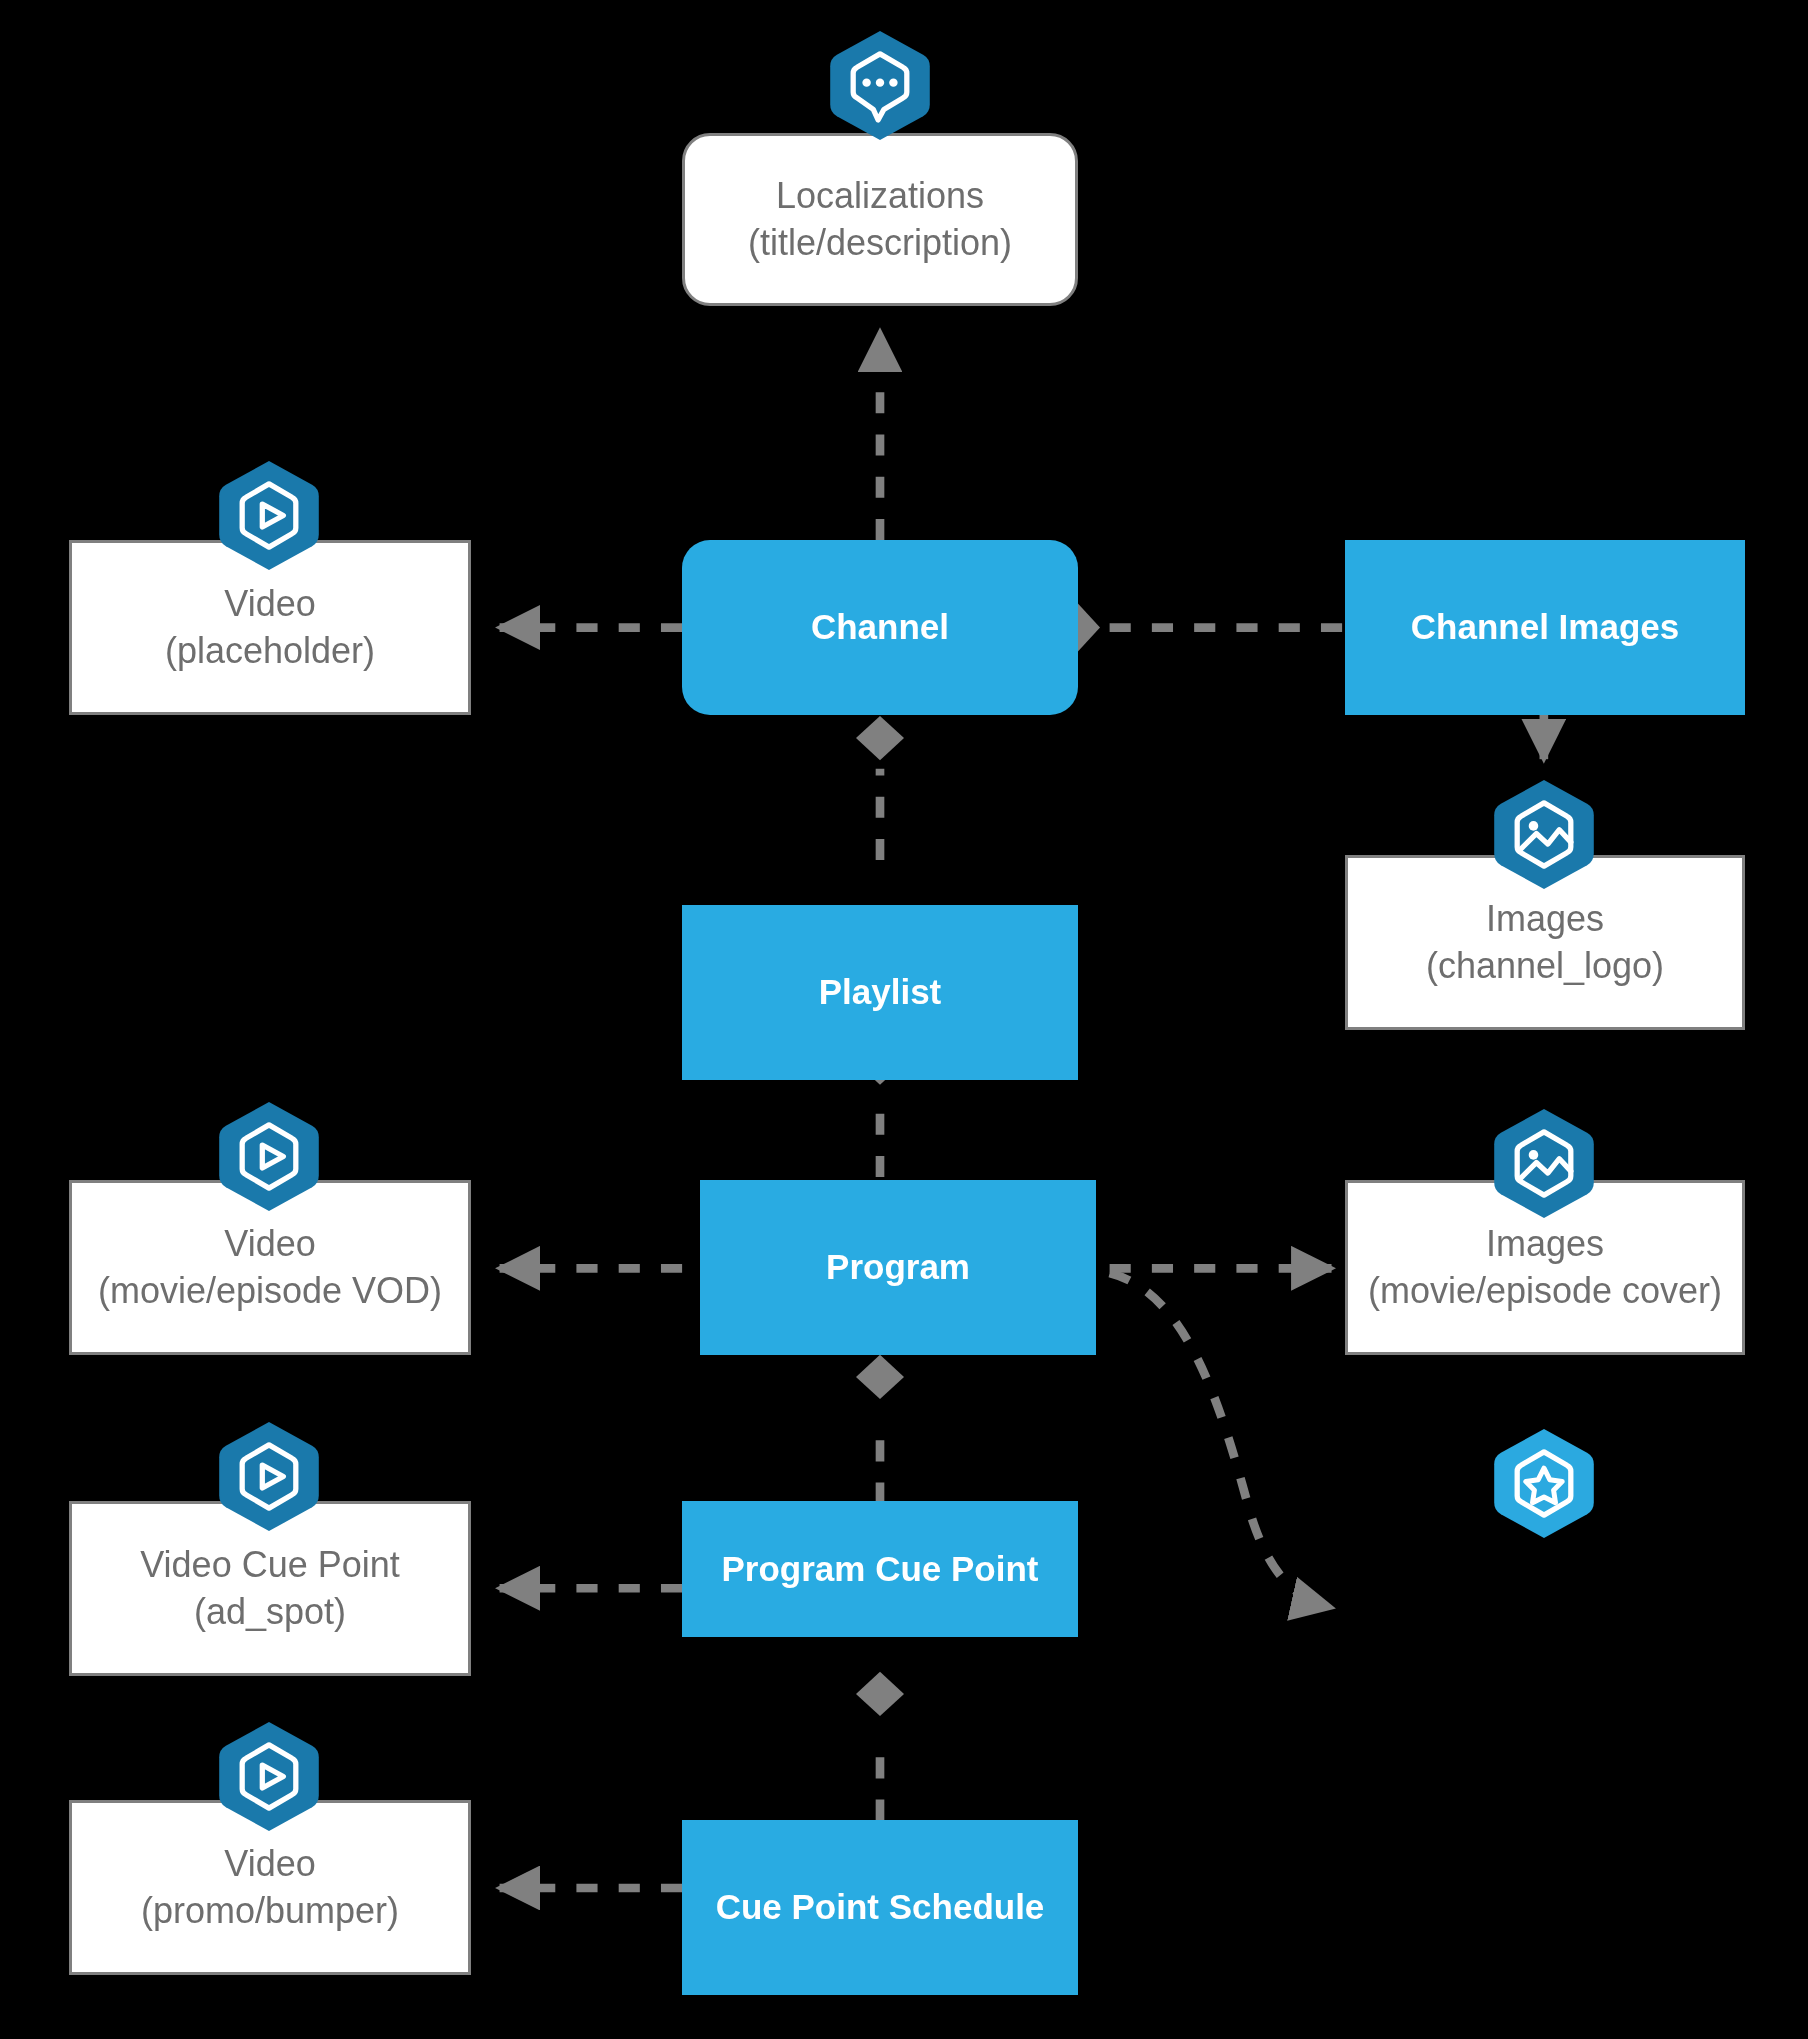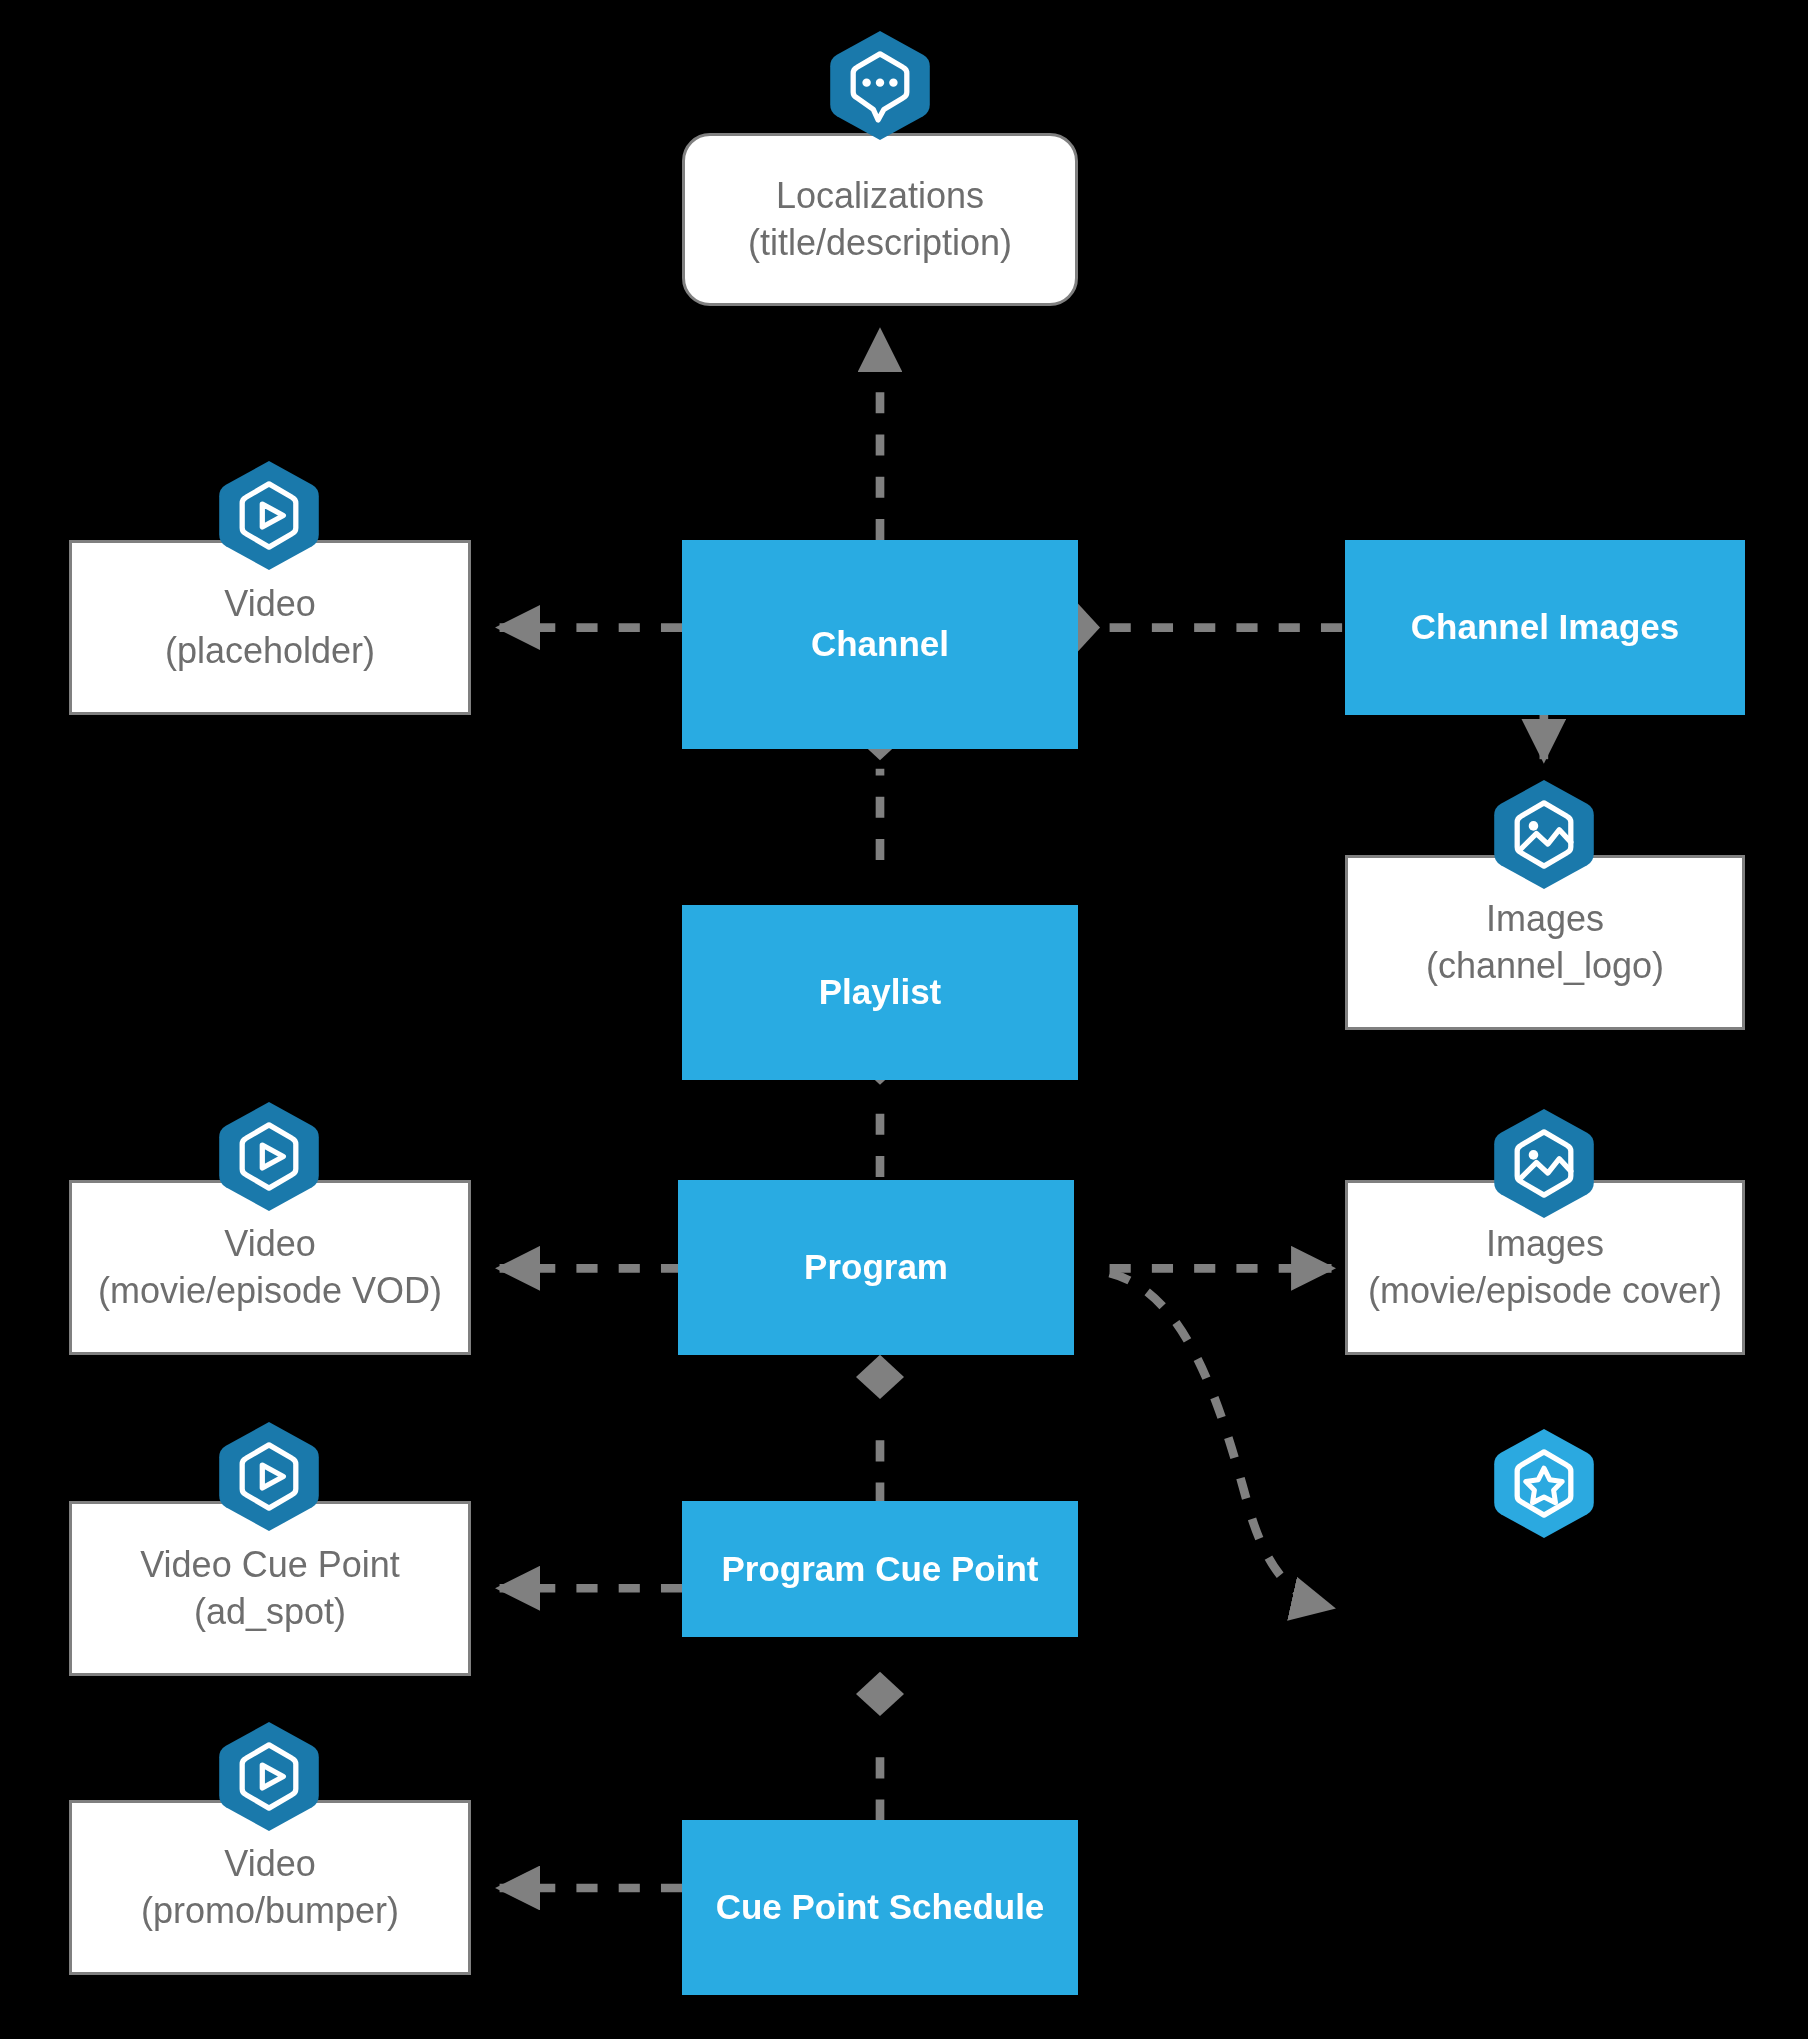--- a/index.html
+++ b/index.html
@@ -172,21 +172,21 @@
   <div class="node white" style="left:682px; top:133px; width:396px; height:173px;border-radius:28px;">
     <span>Localizations</span>
     <span class="line2">(title/description)</span>
   </div>
 
   <div class="node white" style="left:69px; top:540px; width:402px; height:175px;">
     <span>Video</span>
     <span class="line2">(placeholder)</span>
   </div>
 
-  <div class="node blue" style="left:682px; top:540px; width:396px; height:209px;">
+  <div class="node blue" style="left:682px; top:540px; width:396px; height:175px;border-radius:28px;">
     <span>Channel</span>
   </div>
 
   <div class="node blue" style="left:1345px; top:540px; width:400px; height:175px;">
     <span>Channel Images</span>
   </div>
 
   <div class="node white" style="left:1345px; top:855px; width:400px; height:175px;">
     <span>Images</span>
     <span class="line2">(channel_logo)</span>
@@ -194,21 +194,21 @@
 
   <div class="node blue" style="left:682px; top:861px; width:396px; height:175px;margin-top:44px;">
     <span>Playlist</span>
   </div>
 
   <div class="node white" style="left:69px; top:1180px; width:402px; height:175px;">
     <span>Video</span>
     <span class="line2">(movie/episode VOD)</span>
   </div>
 
-  <div class="node blue" style="left:678px; top:1180px; width:396px; height:175px;">
+  <div class="node blue" style="left:700px; top:1180px; width:396px; height:175px;">
     <span>Program</span>
   </div>
 
   <div class="node white" style="left:1345px; top:1180px; width:400px; height:175px;">
     <span>Images</span>
     <span class="line2">(movie/episode cover)</span>
   </div>
 
   <div class="node white" style="left:69px; top:1501px; width:402px; height:175px;">
     <span>Video Cue Point</span>

